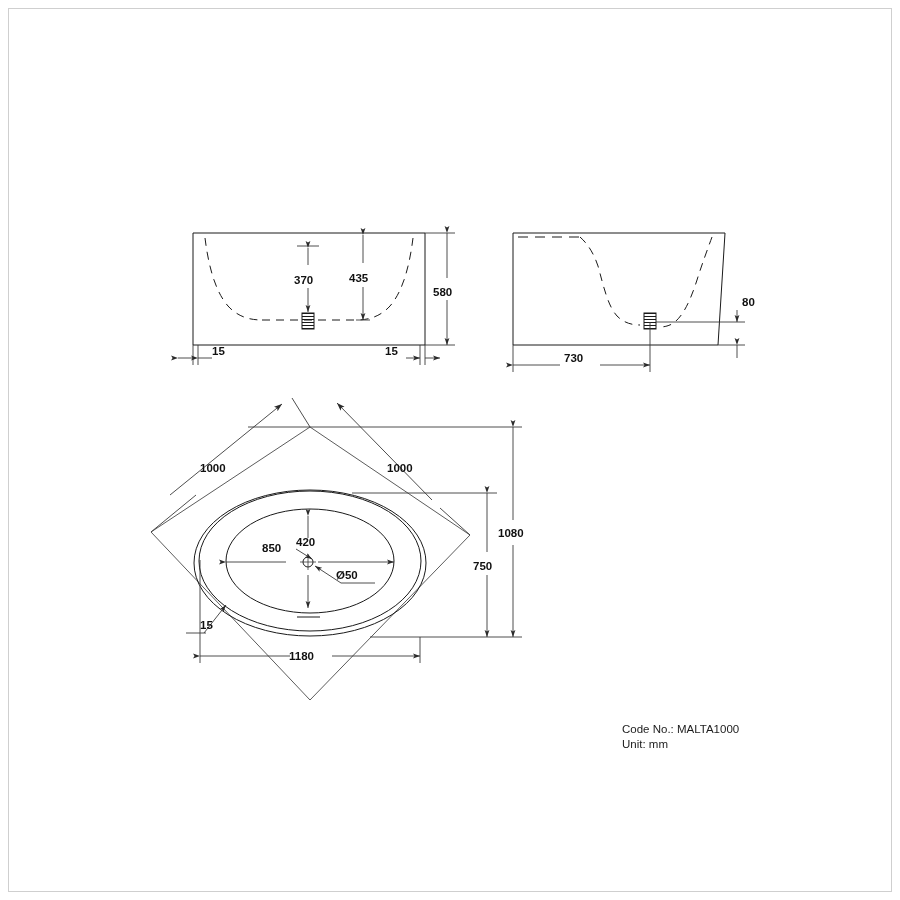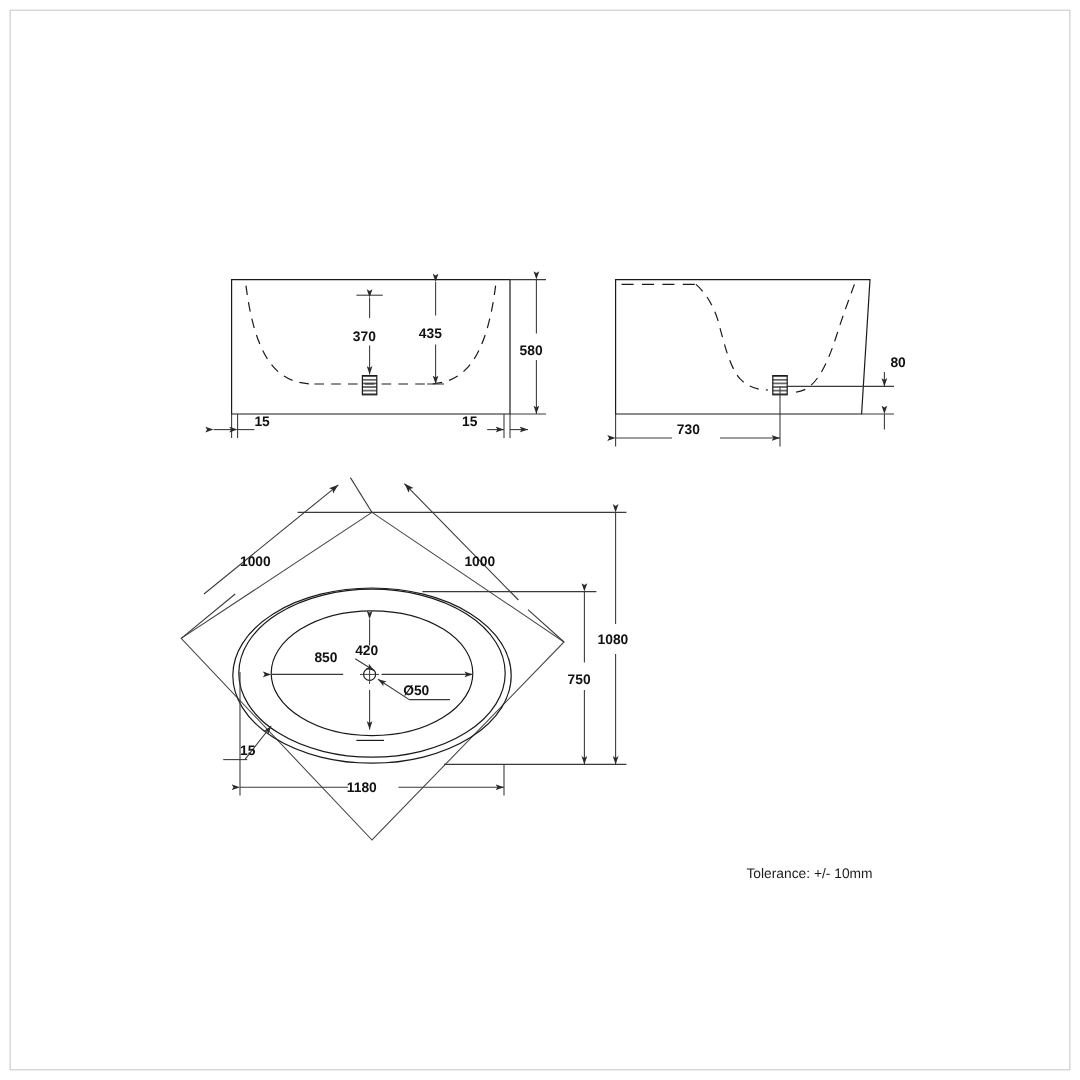--- a/index.html
+++ b/index.html
@@ -221,14 +221,15 @@
 
     <path class="ln-dim" d="M204,633 L226,605" marker-end="url(#ahs)"></path>
     <path class="ln-dim" d="M186,633 L206,633"></path>
     <text class="dim-text" x="200" y="629">15</text>
   </g>
 
 </svg>
 </div>
 
 <div id="titleblock">
-  <div>Tolerance: +/- 10mm</div>
+  <div>Code No.: MALTA1000</div>
+  <div>Unit: mm</div>
 </div>
 
 </body></html>

